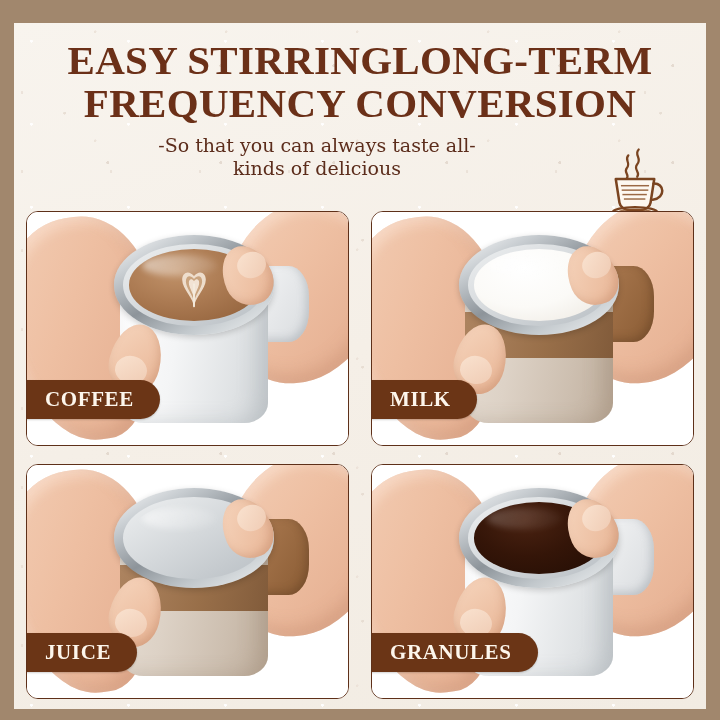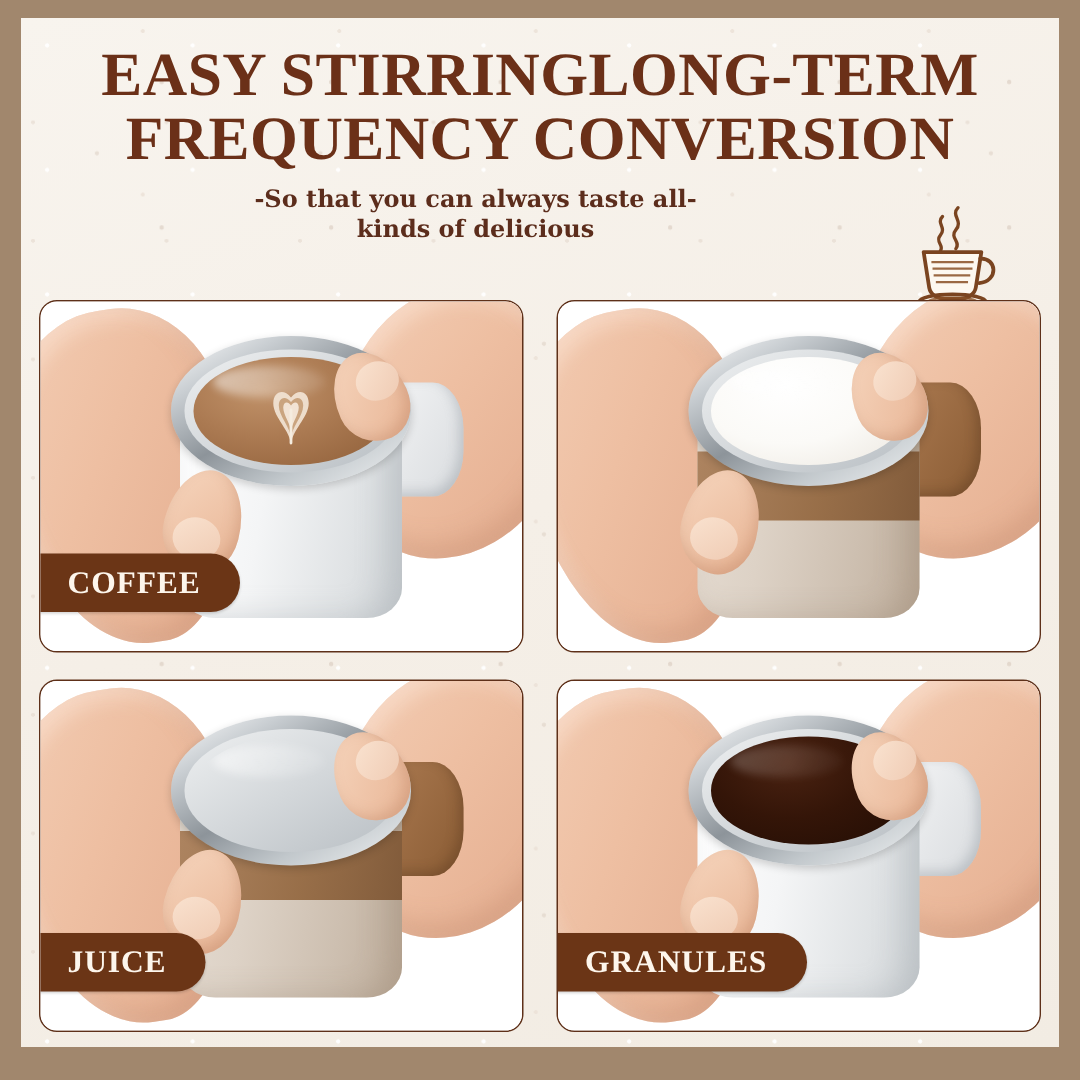--- a/index.html
+++ b/index.html
@@ -30,20 +30,21 @@
     height: 100%;
     background:
       radial-gradient(circle at 18% 22%, rgba(255,255,255,0.95) 0 1.2px, transparent 1.6px),
       radial-gradient(circle at 62% 8%,  rgba(236,226,216,0.9) 0 1.1px, transparent 1.5px),
       radial-gradient(circle at 83% 44%, rgba(214,199,186,0.55) 0 1.3px, transparent 1.7px),
       radial-gradient(circle at 34% 71%, rgba(222,210,198,0.6) 0 1.2px, transparent 1.6px),
       radial-gradient(circle at 9% 88%,  rgba(228,216,205,0.6) 0 1.1px, transparent 1.5px),
       linear-gradient(160deg, #f8f4ee 0%, #f5efe7 48%, #f2ece3 100%);
     background-size: 97px 83px, 131px 109px, 113px 97px, 149px 127px, 89px 79px, 100% 100%;
     overflow: hidden;
+    margin-top: 11px;
   }
 
   
   .header {
     position: relative;
     padding: 16px 10px 4px 10px;
     text-align: center;
   }
 
   .headline {
@@ -54,23 +55,23 @@
     letter-spacing: 0.3px;
     text-transform: uppercase;
     font-family: "Liberation Serif", "DejaVu Serif", serif;
     white-space: pre-line;
     padding: 0 6px;
   }
 
   .subtitle {
     margin-top: 10px;
     color: #5c2d1c;
-    font-size: 16px;
+    font-size: 19px;
     line-height: 1.22;
-    font-weight: 700;
+    font-weight: 400;
     font-family: "DejaVu Serif", "Liberation Serif", serif;
     white-space: pre-line;
     padding-right: 86px;
   }
 
   .cup-logo {
     position: absolute;
     right: 34px;
     top: 122px;
     width: 74px;
@@ -360,20 +361,21 @@
                   <div class="gloss"></div>
                 </div>
               </div>
             </div>
             <div class="thumb thumb-l"></div>
             <div class="nail  nail-l"></div>
             <div class="thumb thumb-r"></div>
             <div class="nail  nail-r"></div>
           </div>
         </div>
+        <div class="badge">MILK</div>
       </div>
 
       <div class="panel">
         <div class="photo">
           <div class="scene">
             <div class="hand hand-left"></div>
             <div class="hand hand-right"></div>
             <div class="mug mug-tan">
               <div class="handle"></div>
               <div class="mug-body"></div>

